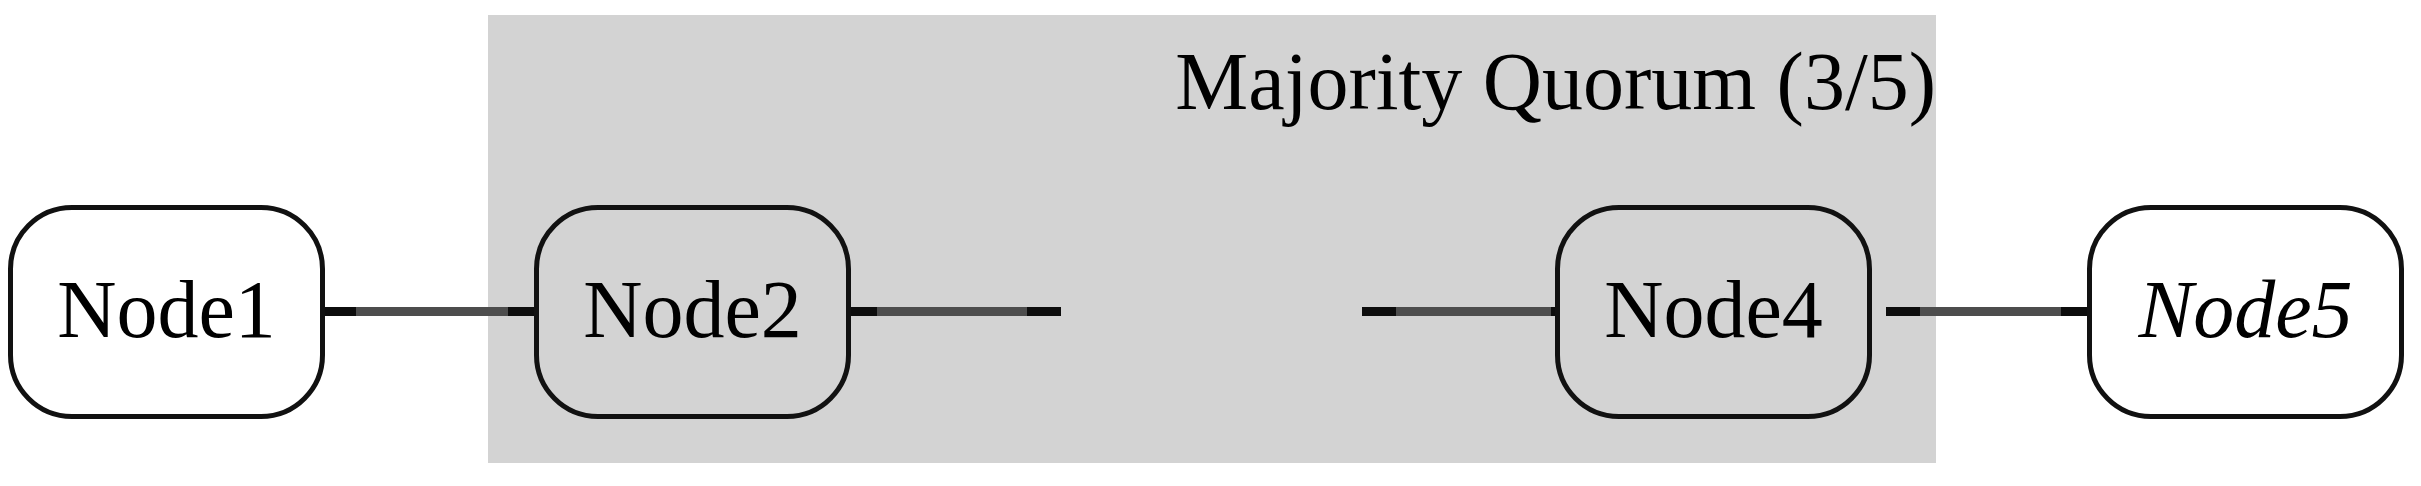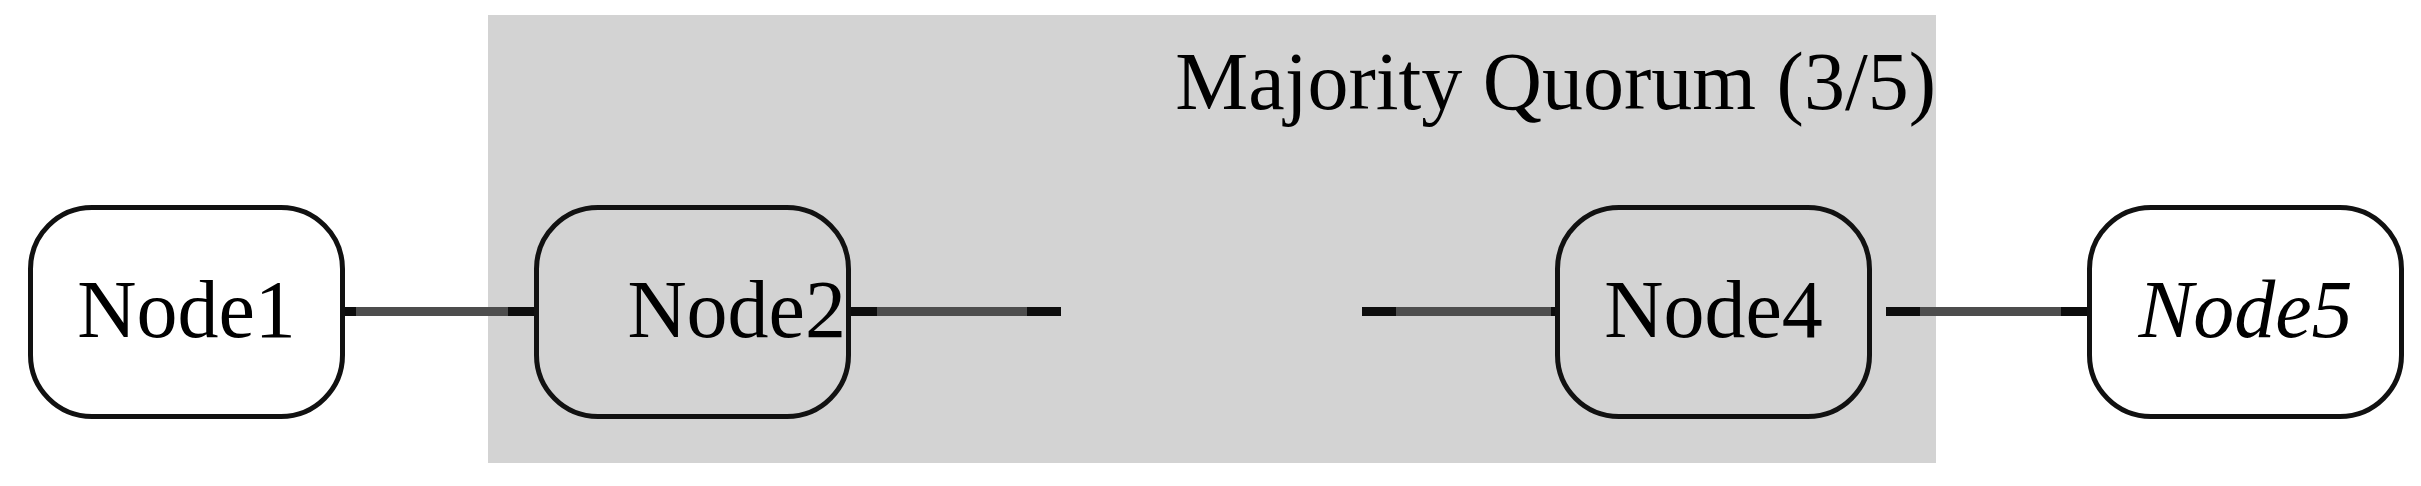--- a/index.html
+++ b/index.html
@@ -77,22 +77,22 @@
   .node.in-quorum {
     background: var(--cluster-bg, #d3d3d3);
   }
   .node-label {
     font-size: 82px;
     line-height: 1;
     color: var(--text, #000000);
     white-space: nowrap;
     transform: translateY(-2px);
   }
-  .node-1 { left: 28px; }
-  .node-2 { left: 534px; justify-content: flex-end; }
+  .node-1 { left: 8px; }
+  .node-2 { left: 534px; }
   .node-3 { left: 1053px; }
   .node-4 { left: 1555px; }
   .node-5 { left: 2087px; font-style: italic; }
 </style>
 </head>
 <body>
 
 <div class="canvas">
 
   <div class="cluster">

